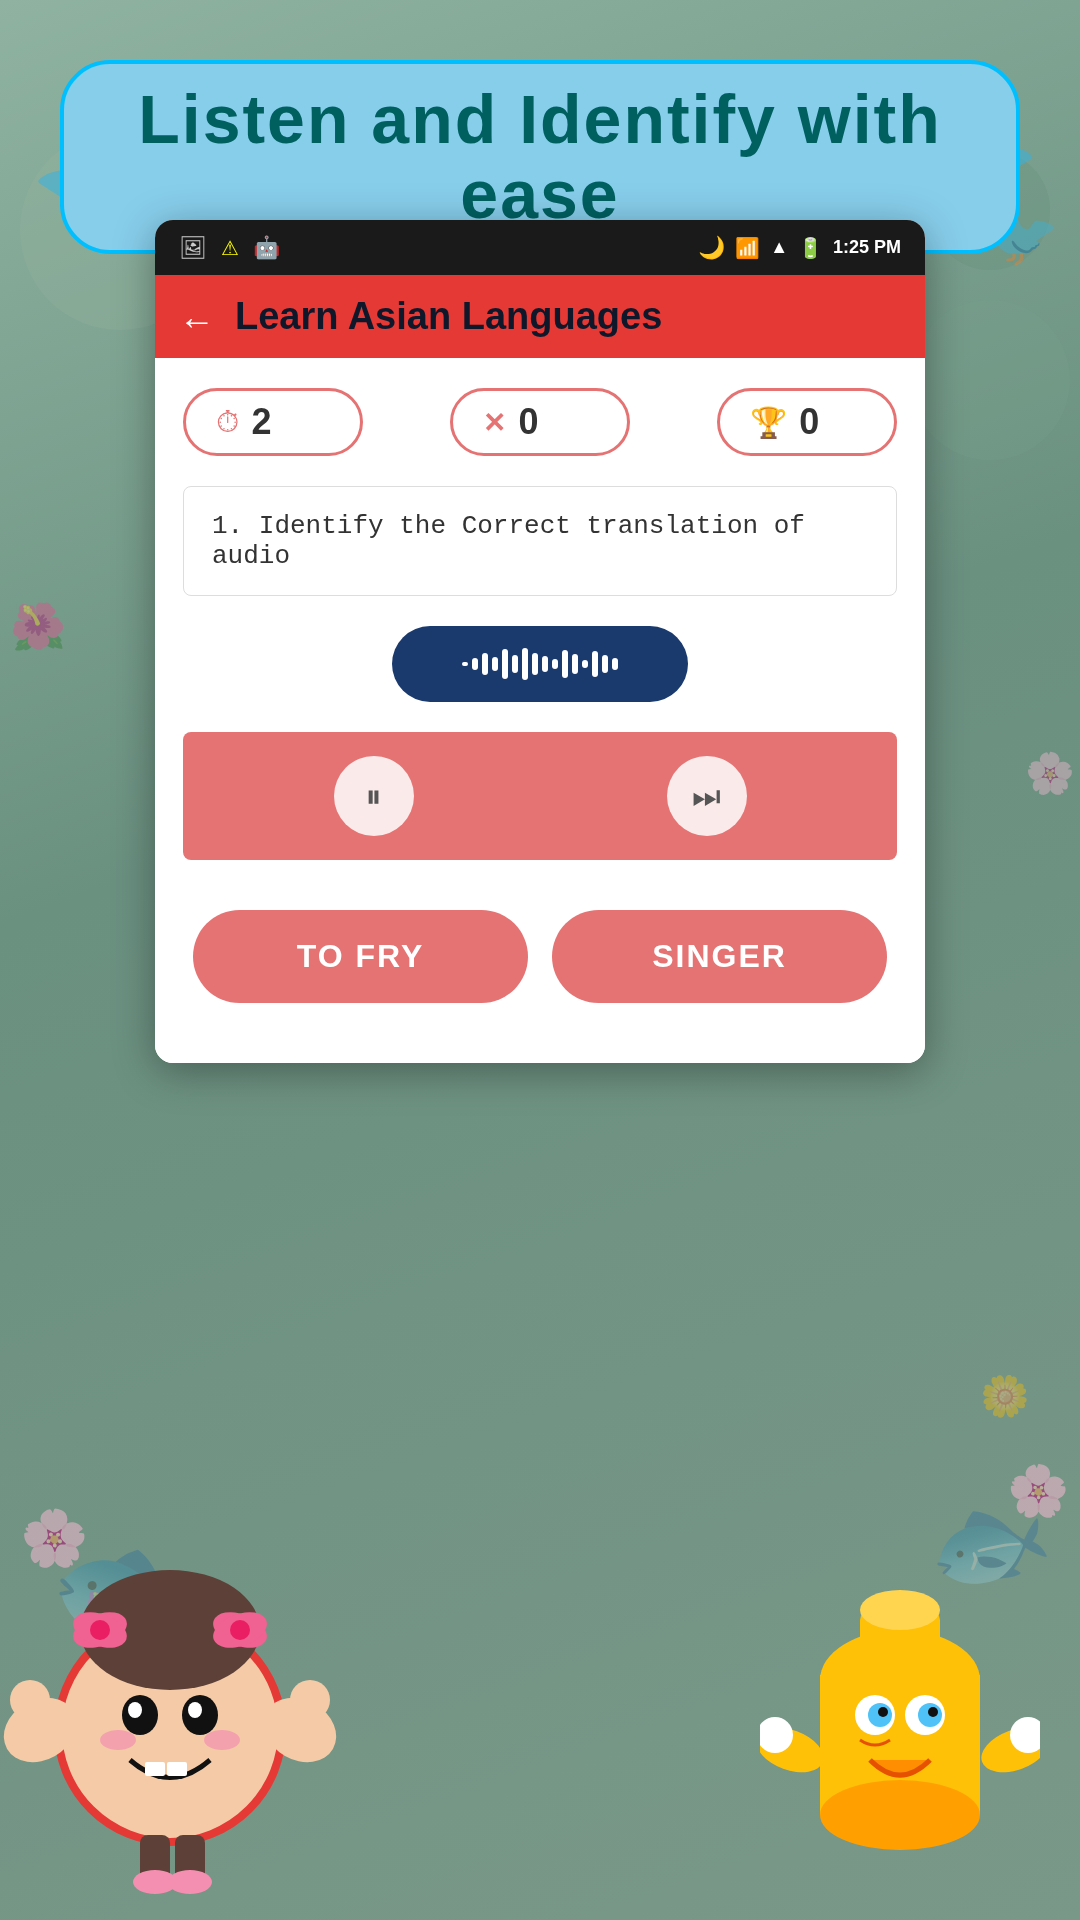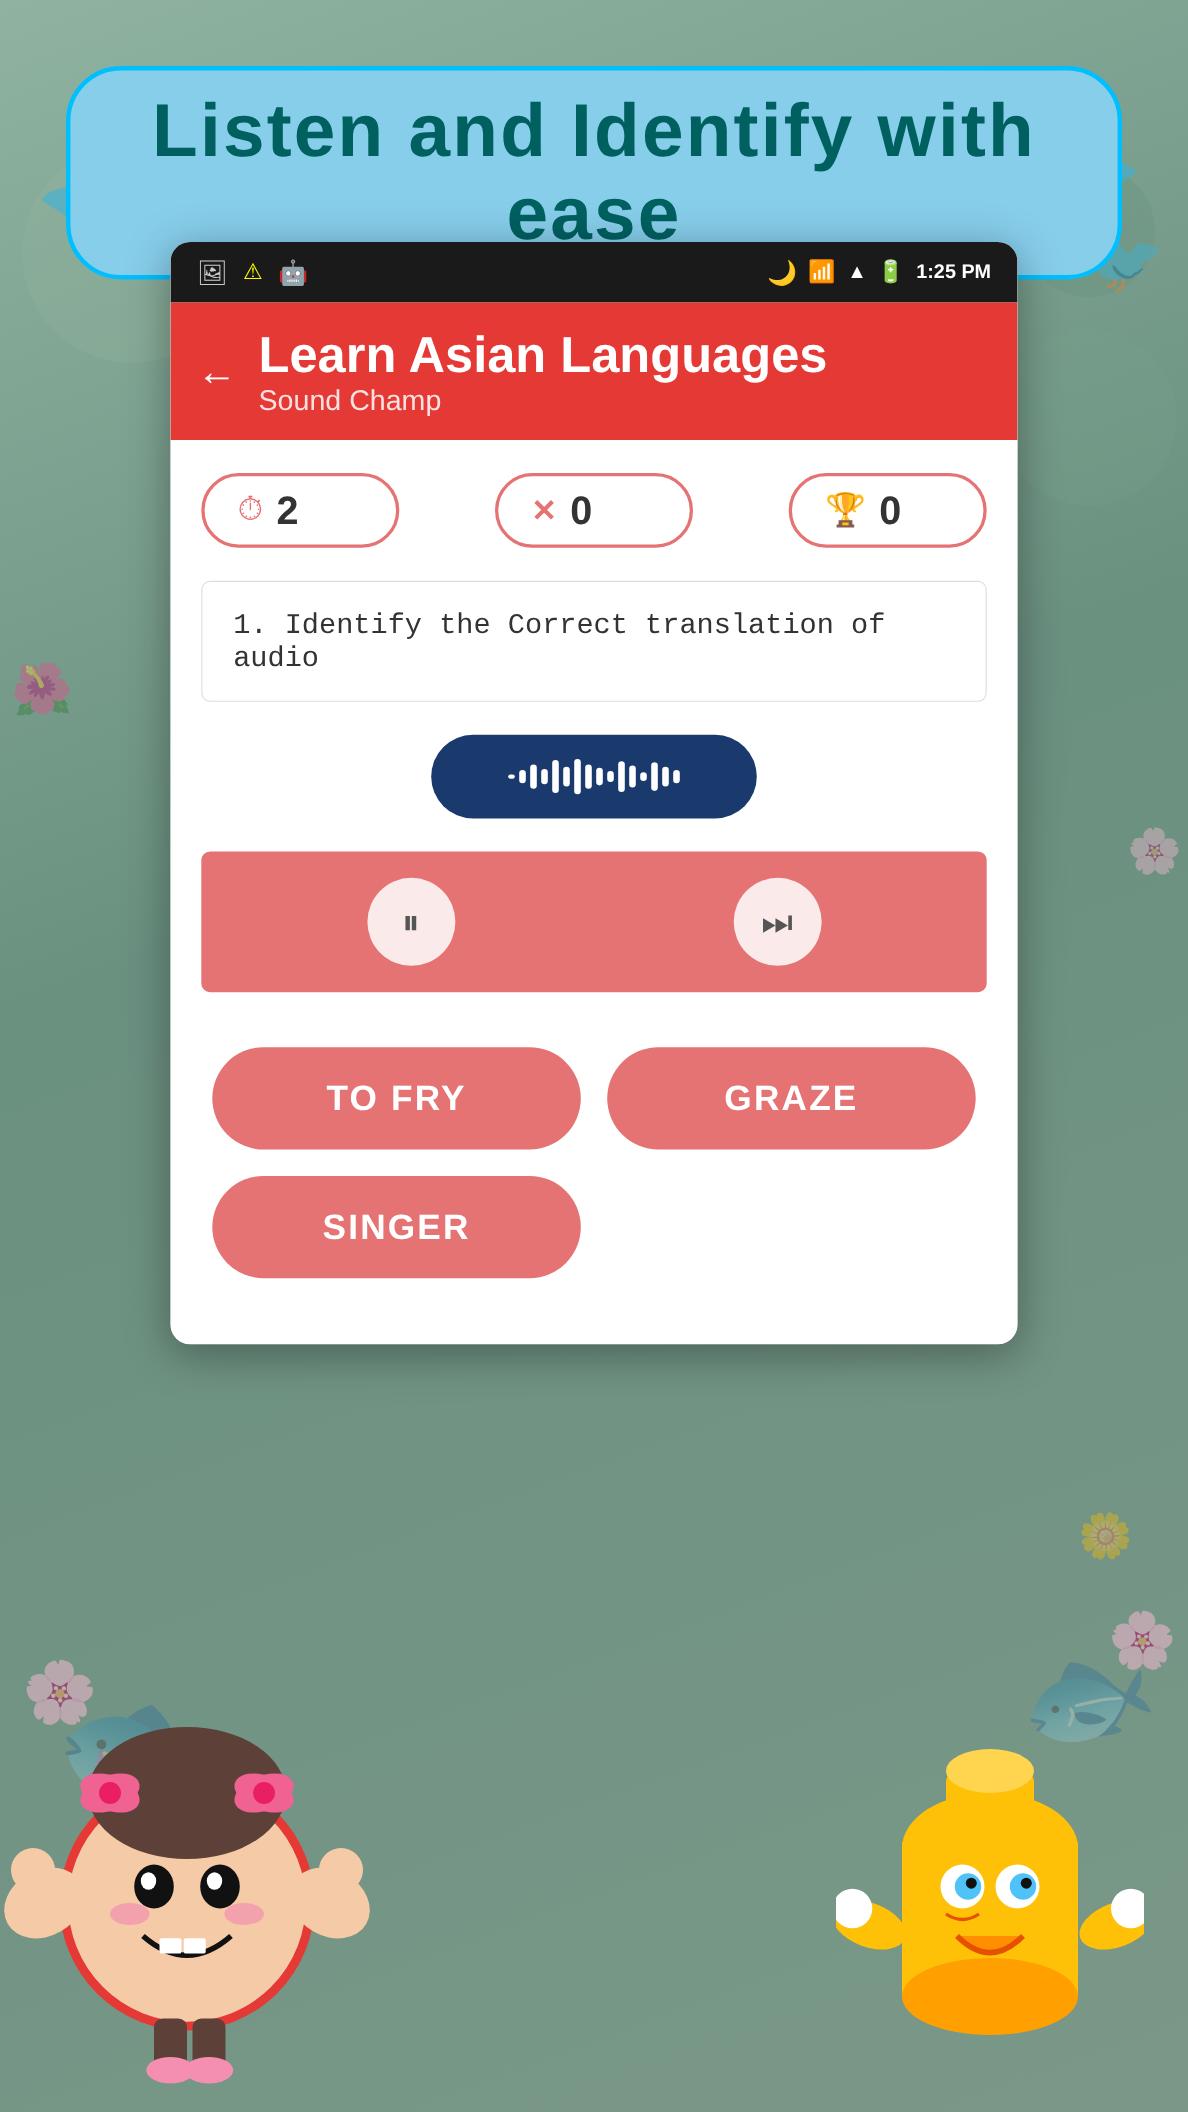--- a/index.html
+++ b/index.html
@@ -106,22 +106,22 @@
       font-size: 36px;
       font-weight: bold;
     }
 
     .app-title-block {
       display: flex;
       flex-direction: column;
     }
 
     .app-title {
-      color: #ffffff;
-      font-size: 46px;
+      color: #0f172a;
+      font-size: 38px;
       font-weight: 900;
     }
 
     .app-subtitle {
       color: rgba(255,255,255,0.85);
       font-size: 26px;
     }
 
     
     .content-area {
@@ -307,21 +307,20 @@
       <span style="font-size:18px;">▲</span>
       <span style="font-size:20px;color:#4caf50;">🔋</span>
       <span class="status-time">1:25 PM</span>
     </div>
   </div>
 
   <div class="app-bar">
     <span class="back-arrow">←</span>
     <div class="app-title-block">
       <span class="app-title">Learn Asian Languages</span>
-      <span class="app-subtitle">Sound Champ</span>
     </div>
   </div>
 
   <div class="content-area">
 
     <div class="score-row">
       <div class="score-badge">
         <span class="score-icon">⏱</span>
         <span class="score-value">2</span>
       </div>
@@ -366,21 +365,20 @@
       <button class="control-btn">
         <span>⏸</span>
       </button>
       <button class="control-btn">
         <span>⏭</span>
       </button>
     </div>
 
     <div class="answer-grid">
       <button class="answer-btn">TO FRY</button>
-      <button class="answer-btn">GRAZE</button>
       <button class="answer-btn">SINGER</button>
     </div>
 
   </div>
 </div>
 
 <div class="character-left">
   <svg viewBox="0 0 340 400" xmlns="http://www.w3.org/2000/svg" width="340" height="400">
 
     <circle cx="170" cy="230" r="110" fill="#F5CBA7"></circle>

